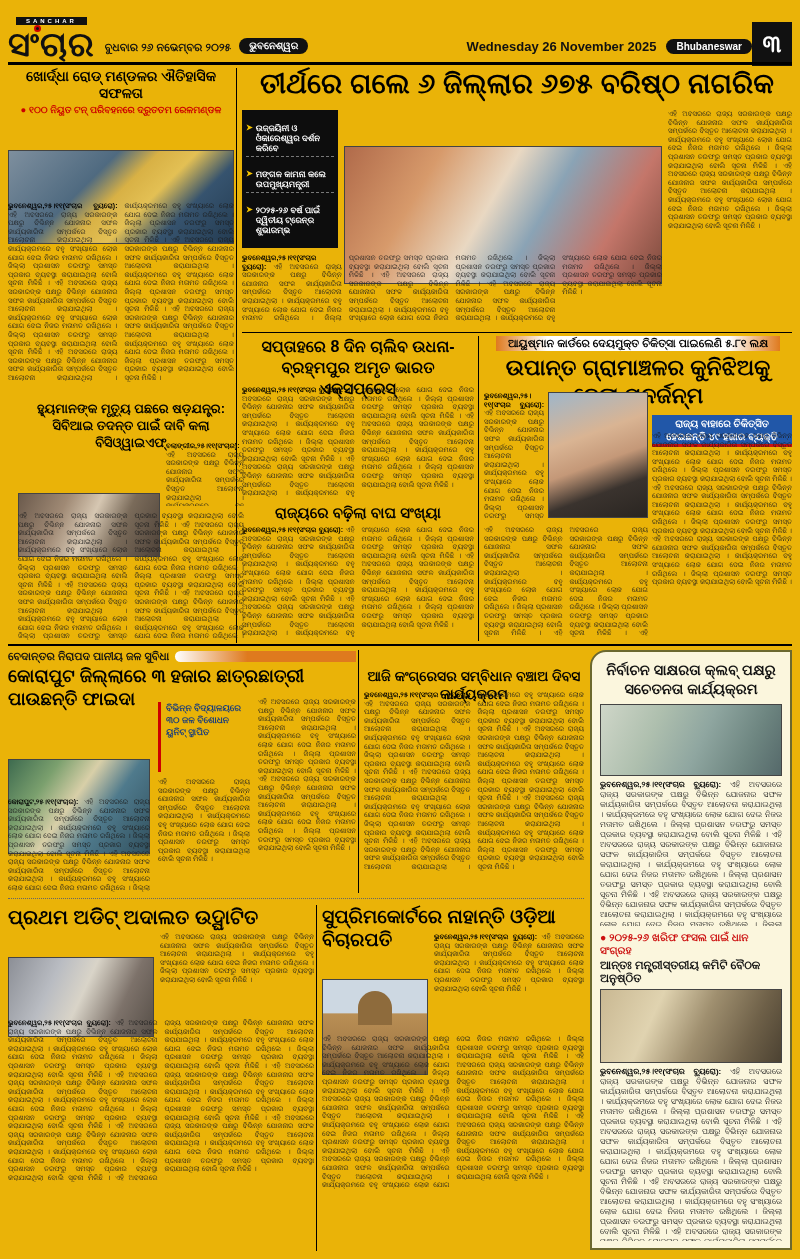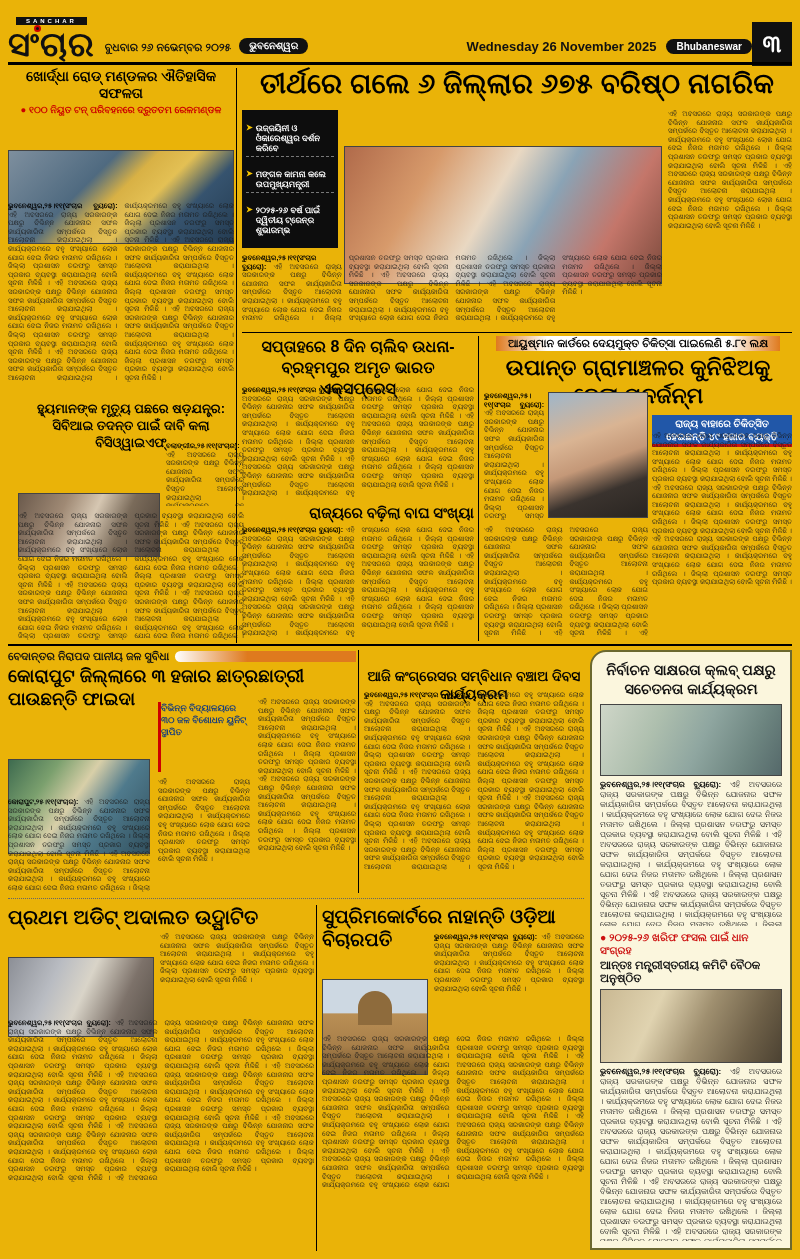--- a/index.html
+++ b/index.html
@@ -52,21 +52,21 @@
   .bullet-item { display:flex; font-size:8.5px; line-height:10px; font-weight:bold; padding:3px 0; border-bottom:1px dashed #777; }
   .bullet-item:last-child { border-bottom:none; }
   .arrow { color:#f3c300; margin-right:3px; font-size:8px; }
 
   
   .kicker-strip { background:linear-gradient(90deg,#df7a1e 0%,#ffffff 18%,#ffffff 82%,#df7a1e 100%); font-size:11px; font-weight:bold; text-align:center; color:#000; line-height:15px; }
   .bluebox { background:#2157a8; border-bottom:3px solid #cc1111; color:#fff; font-size:10px; line-height:13px; font-weight:bold; text-align:center; display:flex; align-items:center; justify-content:center; padding:2px; }
 
   .red-sub { color:#cc0000; font-weight:bold; font-size:9.5px; text-align:center; }
 
-  .quote-box { border-left:3px solid #cc0000; font-size:9px; line-height:12px; font-weight:bold; color:#1c3f7a; }
+  .quote-box { border-left:3px solid #cc0000; padding-left:5px; font-size:9px; line-height:12px; font-weight:bold; color:#1c3f7a; }
 
   
   .right-box { background:#fbf6dd; border:2px solid #6b682f; border-radius:16px 0 0 0; padding:7px 8px; display:flex; flex-direction:column; }
   .rb-head { font-size:14.5px; line-height:19px; font-weight:bold; text-align:center; margin:2px 0 5px; }
   .rb-red { color:#cc1111; font-weight:bold; font-size:10.5px; margin-top:5px; }
   .rb-bold { font-weight:bold; font-size:11.5px; margin:2px 0 4px; }
 
   .kicker-left { display:flex; align-items:center; }
   .kicker-left .ktext { font-size:11px; font-weight:bold; white-space:nowrap; }
   .kicker-left .kbar { flex:1; height:11px; margin-left:6px; border-radius:6px 0 0 6px; background:linear-gradient(90deg,#ffffff,#df7a1e 40%,#df7a1e); }
@@ -137,21 +137,21 @@
     <div class="body-txt cols2 abs" style="left:0; top:112px; width:226px; height:131px;">
       <span>ଏହି ଅବସରରେ ରାଜ୍ୟ ସରକାରଙ୍କ ପକ୍ଷରୁ ବିଭିନ୍ନ ଯୋଜନାର ସଫଳ କାର୍ଯ୍ୟକାରିତା ସମ୍ପର୍କରେ ବିସ୍ତୃତ ଆଲୋଚନା କରାଯାଇଥିଲା । କାର୍ଯ୍ୟକ୍ରମରେ ବହୁ ସଂଖ୍ୟାରେ ଲୋକ ଯୋଗ ଦେଇ ନିଜର ମତାମତ ରଖିଥିଲେ । ଜିଲ୍ଲା ପ୍ରଶାସନ ତରଫରୁ ସମସ୍ତ ପ୍ରକାର ବ୍ୟବସ୍ଥା କରାଯାଇଥିଲା ବୋଲି ସୂଚନା ମିଳିଛି । ଏହି ଅବସରରେ ରାଜ୍ୟ ସରକାରଙ୍କ ପକ୍ଷରୁ ବିଭିନ୍ନ ଯୋଜନାର ସଫଳ କାର୍ଯ୍ୟକାରିତା ସମ୍ପର୍କରେ ବିସ୍ତୃତ ଆଲୋଚନା କରାଯାଇଥିଲା । କାର୍ଯ୍ୟକ୍ରମରେ ବହୁ ସଂଖ୍ୟାରେ ଲୋକ ଯୋଗ ଦେଇ ନିଜର ମତାମତ ରଖିଥିଲେ । ଜିଲ୍ଲା ପ୍ରଶାସନ ତରଫରୁ ସମସ୍ତ ପ୍ରକାର ବ୍ୟବସ୍ଥା କରାଯାଇଥିଲା ବୋଲି ସୂଚନା ମିଳିଛି । ଏହି ଅବସରରେ ରାଜ୍ୟ ସରକାରଙ୍କ ପକ୍ଷରୁ ବିଭିନ୍ନ ଯୋଜନାର ସଫଳ କାର୍ଯ୍ୟକାରିତା ସମ୍ପର୍କରେ ବିସ୍ତୃତ ଆଲୋଚନା କରାଯାଇଥିଲା । କାର୍ଯ୍ୟକ୍ରମରେ ବହୁ ସଂଖ୍ୟାରେ ଲୋକ ଯୋଗ ଦେଇ ନିଜର ମତାମତ ରଖିଥିଲେ । ଜିଲ୍ଲା ପ୍ରଶାସନ ତରଫରୁ ସମସ୍ତ ପ୍ରକାର ବ୍ୟବସ୍ଥା କରାଯାଇଥିଲା ବୋଲି ସୂଚନା ମିଳିଛି । ଏହି ଅବସରରେ ରାଜ୍ୟ ସରକାରଙ୍କ ପକ୍ଷରୁ ବିଭିନ୍ନ ଯୋଜନାର ସଫଳ କାର୍ଯ୍ୟକାରିତା ସମ୍ପର୍କରେ ବିସ୍ତୃତ ଆଲୋଚନା କରାଯାଇଥିଲା । କାର୍ଯ୍ୟକ୍ରମରେ ବହୁ ସଂଖ୍ୟାରେ ଲୋକ ଯୋଗ ଦେଇ ନିଜର ମତାମତ ରଖିଥିଲେ । ଜିଲ୍ଲା ପ୍ରଶାସନ ତରଫରୁ ସମସ୍ତ ପ୍ରକାର ବ୍ୟବସ୍ଥା କରାଯାଇଥିଲା ବୋଲି ସୂଚନା ମିଳିଛି । </span>
     </div>
   </div>
 
   <div class="abs" style="left:242px; top:336px; width:232px; height:305px;">
     <div class="headline" style="font-size:16px; line-height:21px;">ସପ୍ତାହରେ 8 ଦିନ ଚାଲିବ ଉଧନା-ବ୍ରହ୍ମପୁର ଅମୃତ ଭାରତ ଏକ୍ସପ୍ରେସ୍</div>
     <div class="body-txt cols2 abs" style="left:0; top:50px; width:232px; height:112px;">
       <span class="byline">ଭୁବନେଶ୍ୱର,୨୫।୧୧(ସଂଚାର ବ୍ୟୁରୋ): </span><span>ଏହି ଅବସରରେ ରାଜ୍ୟ ସରକାରଙ୍କ ପକ୍ଷରୁ ବିଭିନ୍ନ ଯୋଜନାର ସଫଳ କାର୍ଯ୍ୟକାରିତା ସମ୍ପର୍କରେ ବିସ୍ତୃତ ଆଲୋଚନା କରାଯାଇଥିଲା । କାର୍ଯ୍ୟକ୍ରମରେ ବହୁ ସଂଖ୍ୟାରେ ଲୋକ ଯୋଗ ଦେଇ ନିଜର ମତାମତ ରଖିଥିଲେ । ଜିଲ୍ଲା ପ୍ରଶାସନ ତରଫରୁ ସମସ୍ତ ପ୍ରକାର ବ୍ୟବସ୍ଥା କରାଯାଇଥିଲା ବୋଲି ସୂଚନା ମିଳିଛି । ଏହି ଅବସରରେ ରାଜ୍ୟ ସରକାରଙ୍କ ପକ୍ଷରୁ ବିଭିନ୍ନ ଯୋଜନାର ସଫଳ କାର୍ଯ୍ୟକାରିତା ସମ୍ପର୍କରେ ବିସ୍ତୃତ ଆଲୋଚନା କରାଯାଇଥିଲା । କାର୍ଯ୍ୟକ୍ରମରେ ବହୁ ସଂଖ୍ୟାରେ ଲୋକ ଯୋଗ ଦେଇ ନିଜର ମତାମତ ରଖିଥିଲେ । ଜିଲ୍ଲା ପ୍ରଶାସନ ତରଫରୁ ସମସ୍ତ ପ୍ରକାର ବ୍ୟବସ୍ଥା କରାଯାଇଥିଲା ବୋଲି ସୂଚନା ମିଳିଛି । ଏହି ଅବସରରେ ରାଜ୍ୟ ସରକାରଙ୍କ ପକ୍ଷରୁ ବିଭିନ୍ନ ଯୋଜନାର ସଫଳ କାର୍ଯ୍ୟକାରିତା ସମ୍ପର୍କରେ ବିସ୍ତୃତ ଆଲୋଚନା କରାଯାଇଥିଲା । କାର୍ଯ୍ୟକ୍ରମରେ ବହୁ ସଂଖ୍ୟାରେ ଲୋକ ଯୋଗ ଦେଇ ନିଜର ମତାମତ ରଖିଥିଲେ । ଜିଲ୍ଲା ପ୍ରଶାସନ ତରଫରୁ ସମସ୍ତ ପ୍ରକାର ବ୍ୟବସ୍ଥା କରାଯାଇଥିଲା ବୋଲି ସୂଚନା ମିଳିଛି । </span>
     </div>
-    <div class="headline" style="font-size:15px; line-height:18px; position:absolute; left:0; top:168px; width:232px; text-align:right;font-family:Liberation Serif, serif;">ରାଜ୍ୟରେ ବଢ଼ିଲା ବାଘ ସଂଖ୍ୟା</div>
+    <div class="headline" style="font-size:15px; line-height:18px; position:absolute; left:0; top:168px; width:232px; text-align:center;">ରାଜ୍ୟରେ ବଢ଼ିଲା ବାଘ ସଂଖ୍ୟା</div>
     <div class="body-txt cols2 abs" style="left:0; top:190px; width:232px; height:115px;">
       <span class="byline">ଭୁବନେଶ୍ୱର,୨୫।୧୧(ସଂଚାର ବ୍ୟୁରୋ): </span><span>ଏହି ଅବସରରେ ରାଜ୍ୟ ସରକାରଙ୍କ ପକ୍ଷରୁ ବିଭିନ୍ନ ଯୋଜନାର ସଫଳ କାର୍ଯ୍ୟକାରିତା ସମ୍ପର୍କରେ ବିସ୍ତୃତ ଆଲୋଚନା କରାଯାଇଥିଲା । କାର୍ଯ୍ୟକ୍ରମରେ ବହୁ ସଂଖ୍ୟାରେ ଲୋକ ଯୋଗ ଦେଇ ନିଜର ମତାମତ ରଖିଥିଲେ । ଜିଲ୍ଲା ପ୍ରଶାସନ ତରଫରୁ ସମସ୍ତ ପ୍ରକାର ବ୍ୟବସ୍ଥା କରାଯାଇଥିଲା ବୋଲି ସୂଚନା ମିଳିଛି । ଏହି ଅବସରରେ ରାଜ୍ୟ ସରକାରଙ୍କ ପକ୍ଷରୁ ବିଭିନ୍ନ ଯୋଜନାର ସଫଳ କାର୍ଯ୍ୟକାରିତା ସମ୍ପର୍କରେ ବିସ୍ତୃତ ଆଲୋଚନା କରାଯାଇଥିଲା । କାର୍ଯ୍ୟକ୍ରମରେ ବହୁ ସଂଖ୍ୟାରେ ଲୋକ ଯୋଗ ଦେଇ ନିଜର ମତାମତ ରଖିଥିଲେ । ଜିଲ୍ଲା ପ୍ରଶାସନ ତରଫରୁ ସମସ୍ତ ପ୍ରକାର ବ୍ୟବସ୍ଥା କରାଯାଇଥିଲା ବୋଲି ସୂଚନା ମିଳିଛି । ଏହି ଅବସରରେ ରାଜ୍ୟ ସରକାରଙ୍କ ପକ୍ଷରୁ ବିଭିନ୍ନ ଯୋଜନାର ସଫଳ କାର୍ଯ୍ୟକାରିତା ସମ୍ପର୍କରେ ବିସ୍ତୃତ ଆଲୋଚନା କରାଯାଇଥିଲା । କାର୍ଯ୍ୟକ୍ରମରେ ବହୁ ସଂଖ୍ୟାରେ ଲୋକ ଯୋଗ ଦେଇ ନିଜର ମତାମତ ରଖିଥିଲେ । ଜିଲ୍ଲା ପ୍ରଶାସନ ତରଫରୁ ସମସ୍ତ ପ୍ରକାର ବ୍ୟବସ୍ଥା କରାଯାଇଥିଲା ବୋଲି ସୂଚନା ମିଳିଛି । </span>
     </div>
   </div>
   <div class="vline abs" style="left:478px; top:336px; height:305px;"></div>
 
   <div class="abs" style="left:484px; top:336px; width:308px; height:305px;">
     <div class="kicker-strip abs" style="left:12px; top:0; width:284px; height:15px;">ଆୟୁଷ୍ମାନ କାର୍ଡରେ ଦେୟମୁକ୍ତ ଚିକିତ୍ସା ପାଇଲେଣି ୫.୮୧ ଲକ୍ଷ</div>
     <div class="headline abs" style="font-size:22px; line-height:28px; left:0; top:18px; width:308px;">ଉପାନ୍ତ ଗ୍ରାମାଞ୍ଚଳର କୁନିଝିଅକୁ ଦେଲା ପୁନର୍ଜନ୍ମ</div>
     <div class="body-txt abs" style="left:0; top:56px; width:60px; height:130px;">

